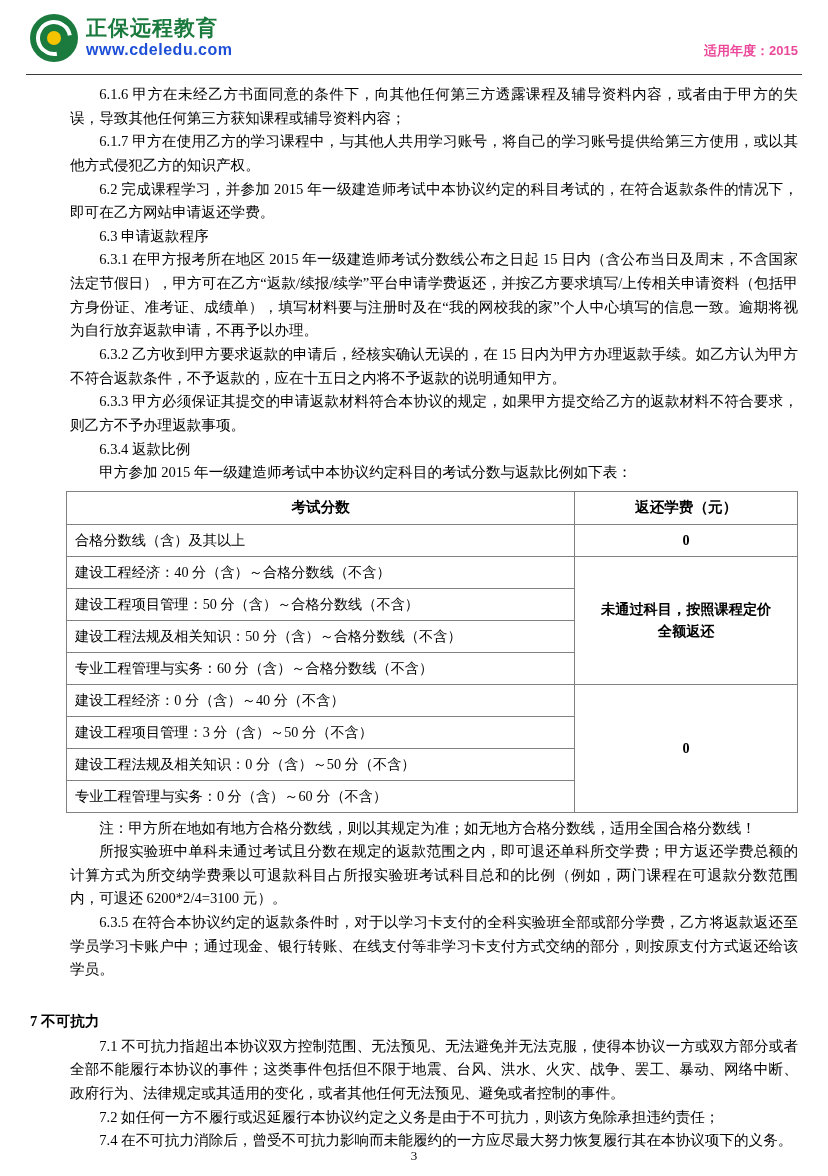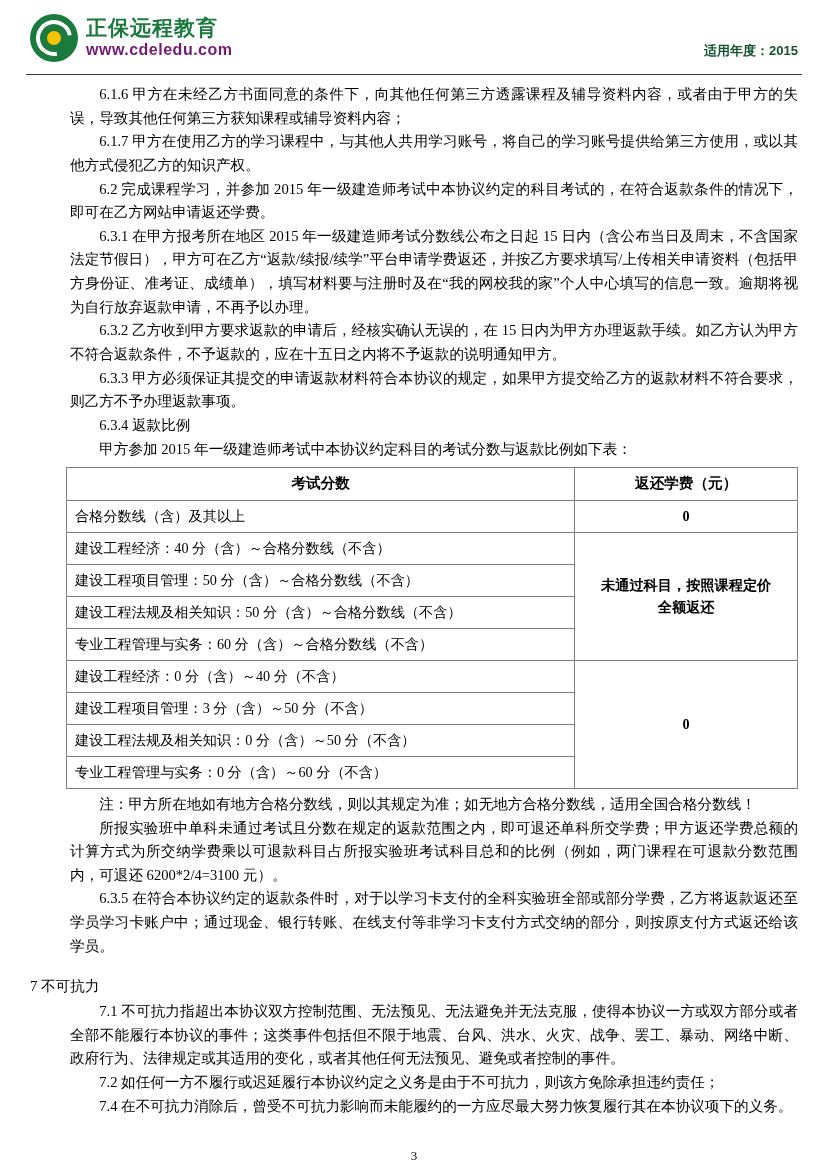--- a/index.html
+++ b/index.html
@@ -61,48 +61,48 @@
     font-family: "Liberation Sans", sans-serif;
     font-size: 21px;
     font-weight: bold;
     color: #1b7a3d;
     letter-spacing: 1px;
   }
   .brand-url {
     font-family: "Liberation Sans", sans-serif;
     font-size: 16px;
     font-weight: bold;
-    color: #701a75;
+    color: #1d4ed8;
     margin-top: 3px;
     letter-spacing: 0.5px;
   }
   .header-right {
     font-family: "Liberation Sans", sans-serif;
     font-size: 13px;
     font-weight: bold;
-    color: #14532d;
+    color: #ec4899;
     margin-top: 28px;
   }
   .rule {
     border: 0;
     border-top: 1px solid #3a3a3a;
     margin: 2px 0 8px 0;
   }
   
   .content {
     font-size: 14.6px;
     line-height: 1.62;
     text-align: justify;
     padding: 0 4px;
   }
   p { margin: 0; }
   .ind { text-indent: 2em; margin-left: 40px; }
   .heading {
-    font-weight: normal;
-    margin-top: 17px;
+    font-weight: bold;
+    margin-top: 28px;
     margin-bottom: 1px;
   }
   
   .table-wrap {
     padding: 6px 0 4px 0;
     display: flex;
     justify-content: center;
   }
   table.score {
     border-collapse: collapse;
@@ -153,20 +153,21 @@
     <div class="header-right">适用年度：2015</div>
   </div>
 
   <hr class="rule">
 
   <div class="content">
 
     <p class="ind">6.1.6  甲方在未经乙方书面同意的条件下，向其他任何第三方透露课程及辅导资料内容，或者由于甲方的失误，导致其他任何第三方获知课程或辅导资料内容；</p>
     <p class="ind">6.1.7  甲方在使用乙方的学习课程中，与其他人共用学习账号，将自己的学习账号提供给第三方使用，或以其他方式侵犯乙方的知识产权。</p>
     <p class="ind">6.2  完成课程学习，并参加 2015 年一级建造师考试中本协议约定的科目考试的，在符合返款条件的情况下，即可在乙方网站申请返还学费。</p>
+    <p class="ind">6.3  申请返款程序</p>
     <p class="ind">6.3.1  在甲方报考所在地区 2015 年一级建造师考试分数线公布之日起 15 日内（含公布当日及周末，不含国家法定节假日），甲方可在乙方“返款/续报/续学”平台申请学费返还，并按乙方要求填写/上传相关申请资料（包括甲方身份证、准考证、成绩单），填写材料要与注册时及在“我的网校我的家”个人中心填写的信息一致。逾期将视为自行放弃返款申请，不再予以办理。</p>
     <p class="ind">6.3.2  乙方收到甲方要求返款的申请后，经核实确认无误的，在 15 日内为甲方办理返款手续。如乙方认为甲方不符合返款条件，不予返款的，应在十五日之内将不予返款的说明通知甲方。</p>
     <p class="ind">6.3.3  甲方必须保证其提交的申请返款材料符合本协议的规定，如果甲方提交给乙方的返款材料不符合要求，则乙方不予办理返款事项。</p>
     <p class="ind">6.3.4  返款比例</p>
     <p class="ind">甲方参加 2015 年一级建造师考试中本协议约定科目的考试分数与返款比例如下表：</p>
 
     <div class="table-wrap">
       <table class="score">
         <tbody>
             <tr>

